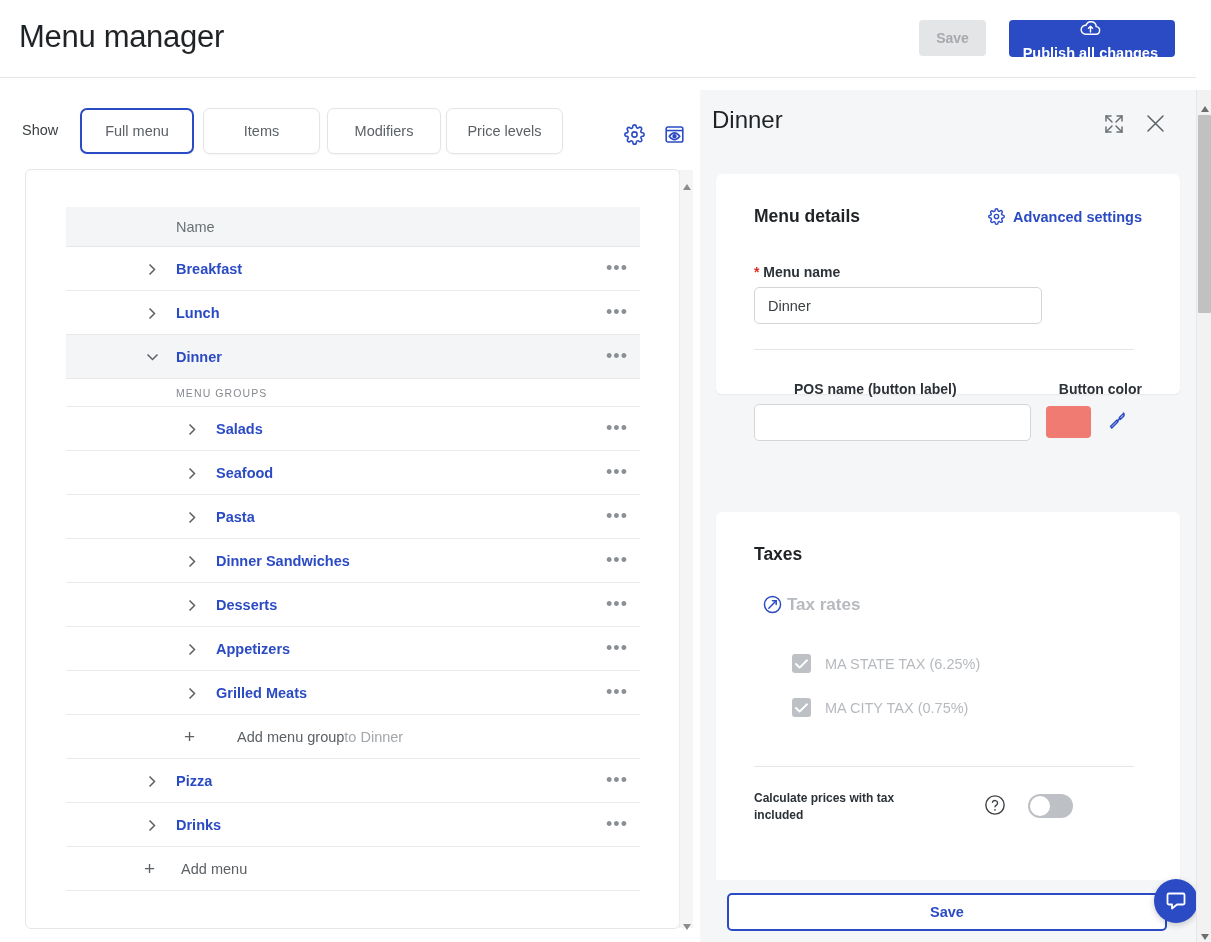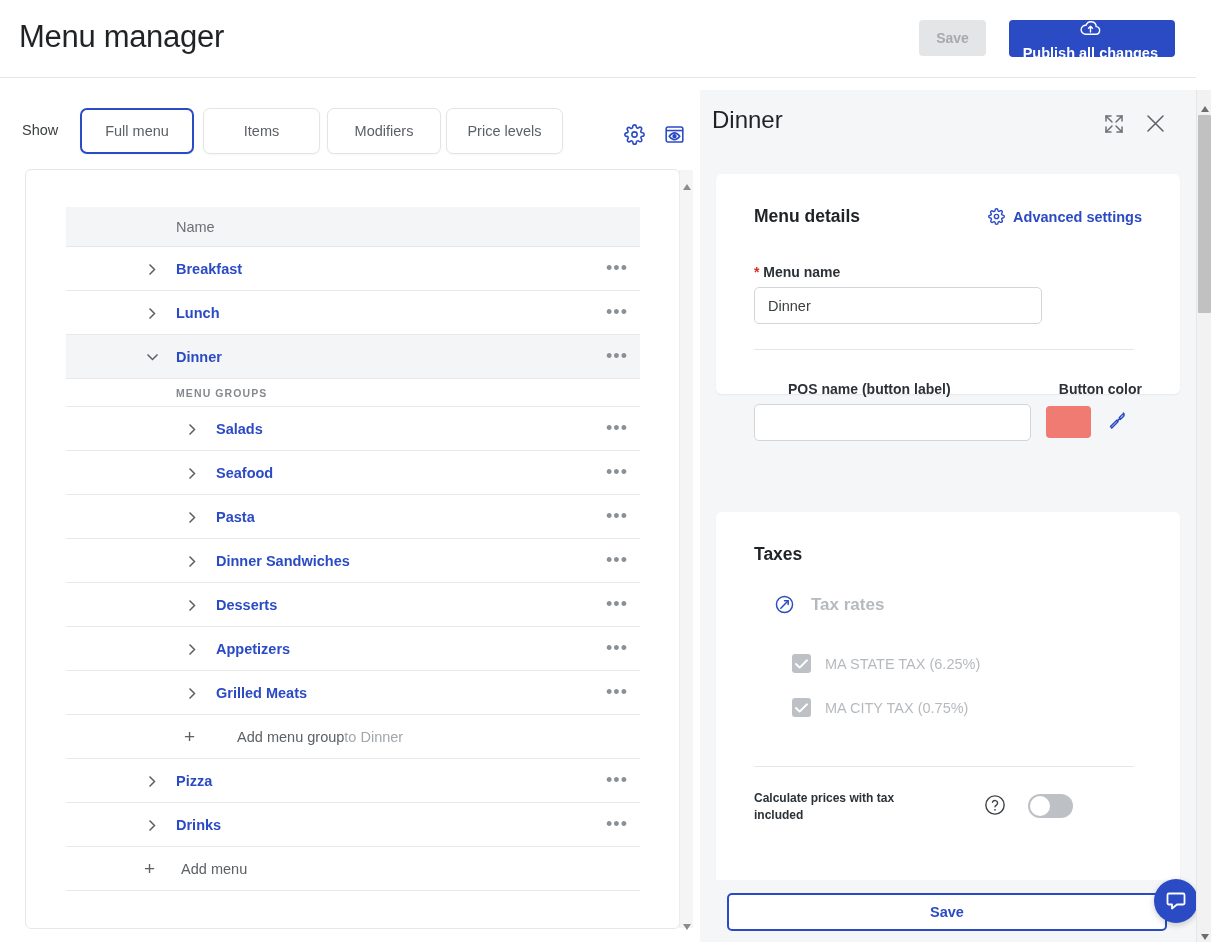--- a/index.html
+++ b/index.html
@@ -102,21 +102,21 @@
   .d1 .handle { left: 78px; top: 14px; }
   .d1 .chev   { left: 118px; top: 14px; }
   .d1 .label  { left: 150px; }
 
   .group-caption {
     height: 28px; display: flex; align-items: center;
     border-bottom: 1px solid #e8e9eb;
   }
   .group-caption span {
     margin-left: 110px; font-size: 10.5px; letter-spacing: 1.1px;
-    color: #85898e; font-weight: 700;
+    color: #85898e; font-weight: 400;
   }
   .add-row {
     height: 44px; display: flex; align-items: center;
     border-bottom: 1px solid #e8e9eb; cursor: pointer;
   }
   .add-row .plus {
     font-size: 19px; color: #5c6166; font-weight: 300; line-height: 1;
   }
   .add-row .atxt { font-size: 14.5px; color: #5c6166; }
   .add-row .amuted { font-size: 14.5px; color: #a3a7ab; }
@@ -191,22 +191,22 @@
   .divider-line {
     position: absolute; left: 38px; width: 380px; height: 1px; background: #e6e7e9;
   }
   .swatch {
     position: absolute; width: 45px; height: 32px;
     background: #ef7b72; border-radius: 4px; cursor: pointer;
   }
   .dropper { position: absolute; width: 20px; height: 20px; cursor: pointer; }
 
   .tax-link-row {
-    position: absolute; left: 58px; top: 82px;
-    display: flex; align-items: center; gap: 16px; cursor: pointer;
+    position: absolute; left: 46px; top: 82px;
+    display: flex; align-items: center; gap: 4px; cursor: pointer;
   }
   .tax-link-row .ltxt { font-size: 17px; font-weight: 700; color: #b6babe; }
   .tax-item {
     position: absolute; left: 76px;
     display: flex; align-items: center; gap: 14px;
   }
   .cbox {
     width: 19px; height: 19px; border-radius: 3px;
     background: #bdc1c5; display: flex; align-items: center; justify-content: center;
   }
@@ -510,21 +510,21 @@
       </div>
 
       <div class="field-label" style="left:38px; top:90px;">
         <span class="req-star">*</span>
         <span>Menu name</span>
       </div>
       <input class="text-input" style="left: 38px; top: 113px; width: 288px;" value="Dinner">
 
       <div class="divider-line" style="top:175px;"></div>
 
-      <div class="field-label" style="left:32px; top:207px;padding-left:40px;">POS name (button label)</div>
+      <div class="field-label" style="left:38px; top:207px;padding-left:40px;">POS name (button label)</div>
       <div class="field-label" style="right:38px; top:207px;">Button color</div>
 
       <input class="text-input" style="left: 38px; top: 230px; width: 277px;" placeholder="">
 
       <div class="swatch" style="left: 330px; top: 232px; background: rgb(239, 123, 114);"></div>
 
       <div class="dropper" style="left:392px; top:237px;">
         <svg width="20" height="20" viewBox="0 0 24 24" fill="none" stroke="#2b4bc4" stroke-width="1.8" stroke-linecap="round" stroke-linejoin="round">
           <path d="M18.5 2.5a2.8 2.8 0 0 1 0 4L15 10l-1-1-3 3 1 1-7.5 7.5L3 18.5 10.5 11l1 1 3-3-1-1 3.5-3.5a2.8 2.8 0 0 1 1.5-1z"></path>
         </svg>

